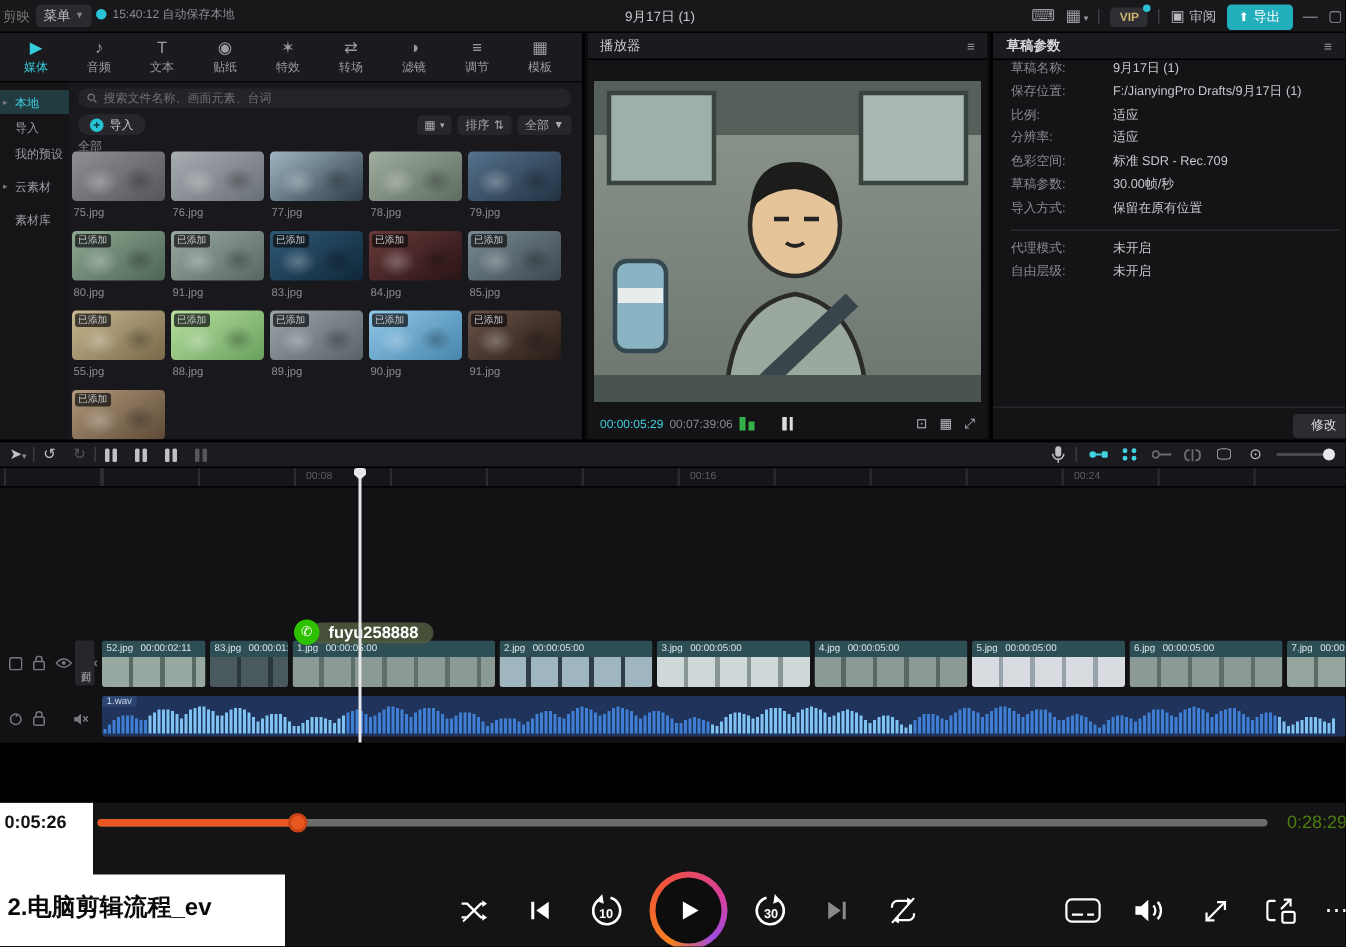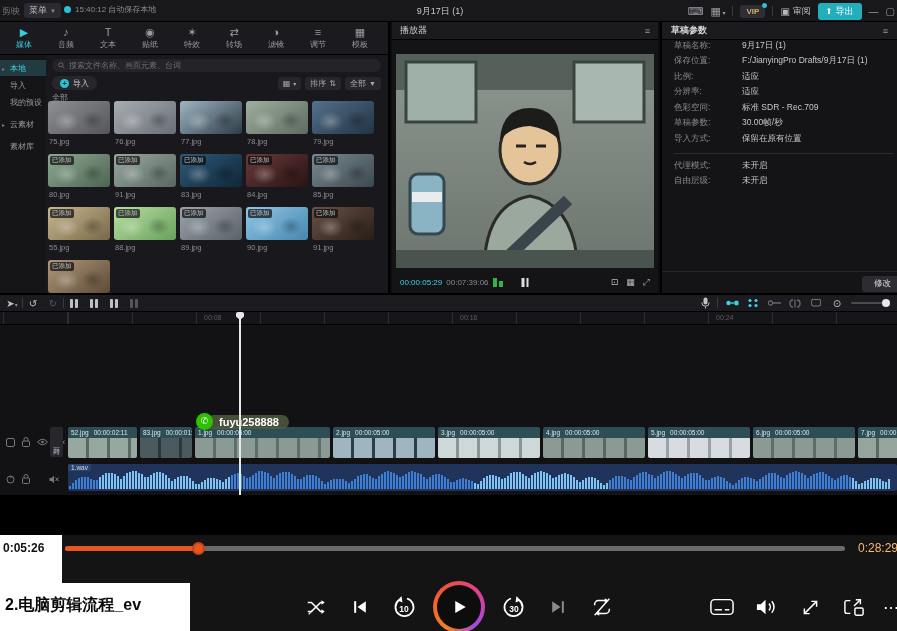--- a/index.html
+++ b/index.html
@@ -123,21 +123,21 @@
 .wm2 .wt{background:rgba(80,92,64,.85);color:#fff;font-size:11px;font-weight:bold;border-radius:9px;
   padding:1px 10px 1px 12px;margin-left:-6px}
 .playhead{position:absolute;left:239px;top:17px;width:2px;bottom:0;background:#e8e8ec;z-index:6}
 .ph-head{position:absolute;left:-3px;top:0;width:8px;height:8px;background:#e8e8ec;border-radius:2px 2px 0 0;
   clip-path:polygon(0 0,100% 0,100% 55%,50% 100%,0 55%)}
 
 #chrome{position:absolute;left:0;top:535px;width:897px;height:96px;background:#141414}
 .whiteL{position:absolute;left:0;top:0;width:190px;height:96px;background:#fff;
   clip-path:polygon(0 0,62px 0,62px 48px,190px 48px,190px 96px,0 96px)}
 .cur-time{position:absolute;left:3px;top:6px;font-size:12px;color:#111;font-weight:bold}
-.dur-time{position:absolute;left:858px;top:6px;font-size:12px;color:#fdba74;white-space:nowrap}
+.dur-time{position:absolute;left:858px;top:6px;font-size:12px;color:#4d7c0f;white-space:nowrap}
 .seek-track{position:absolute;left:65px;top:11px;width:780px;height:5px;border-radius:3px;background:#6b6b6b}
 .seek-fill{position:absolute;left:0;top:0;height:5px;border-radius:3px;background:#e8571f}
 .seek-knob{position:absolute;top:-4px;width:13px;height:13px;border-radius:50%;background:#e8571f;border:2px solid #c8441a}
 .vtitle{position:absolute;left:5px;top:60px;font-size:16px;font-weight:bold;color:#0a0a0a}
 .ctrl{position:absolute;top:48px;height:48px;display:flex;align-items:center}
 .cbtn{width:44px;display:flex;justify-content:center;align-items:center}
 .play-ring{width:52px;height:52px;border-radius:50%;display:grid;place-items:center;
   background:conic-gradient(from 210deg,#f5801e,#f0533a 30%,#d8409a 60%,#a04ae0 80%,#f5801e)}
 .play-inner{width:44px;height:44px;border-radius:50%;background:#0d0d0d;display:grid;place-items:center}
 svg.i{display:block}

